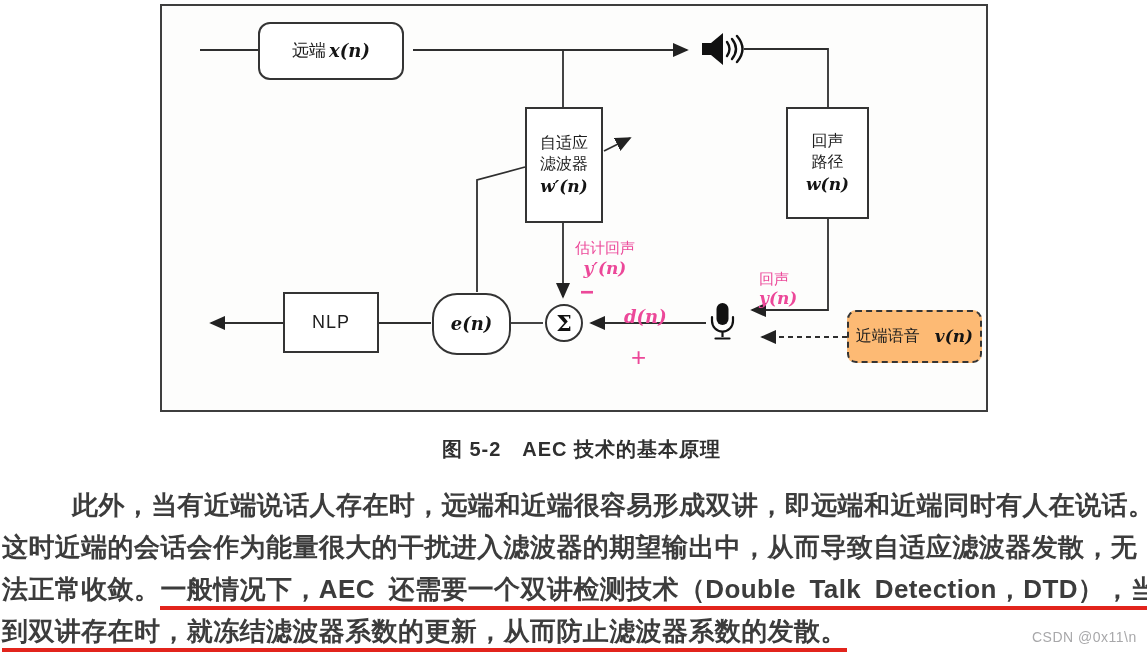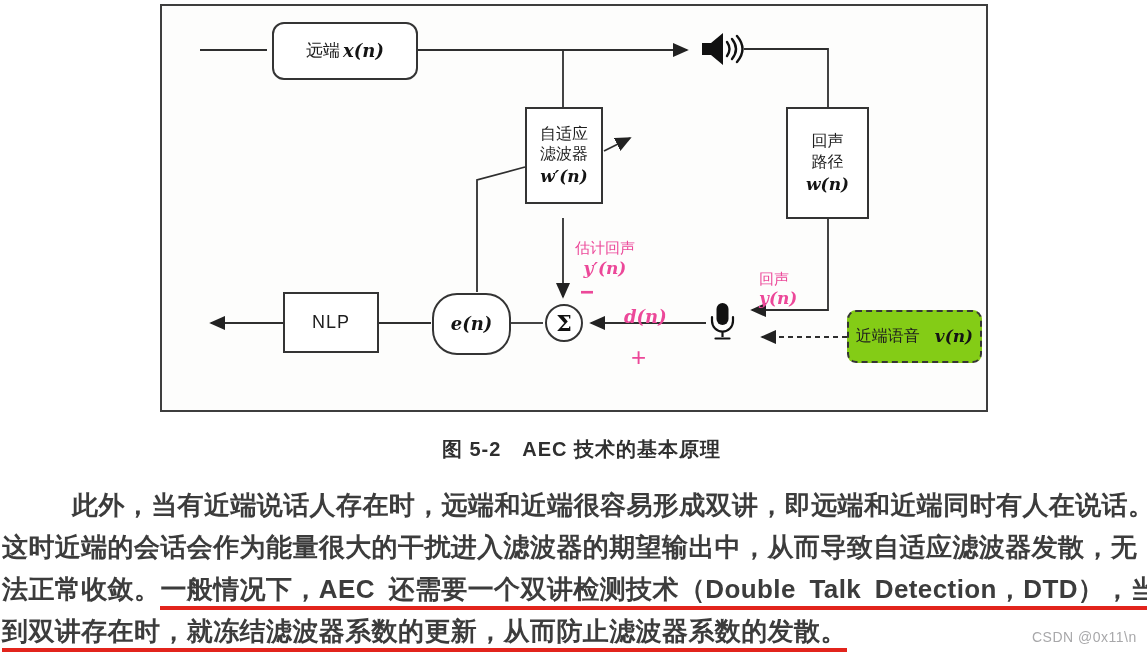--- a/index.html
+++ b/index.html
@@ -90,26 +90,26 @@
       <path d="M431,323 H379"></path>
 
       <path d="M283,323 H211" marker-end="url(#arr)"></path>
 
       <path d="M477,292 V180 L525,167"></path>
 
       <path d="M604,151 L630,138" marker-end="url(#arr)"></path>
     </g>
   </svg>
 
-  <div class="node rounded" style="left:272px; top:22px; width:146px; height:58px; gap:3px; font-size:17px;">
+  <div class="node rounded" style="left:258px; top:22px; width:146px; height:58px; gap:3px; font-size:17px;">
     <span>远端</span>
       <span class="math" style="font-size:18px;">x(n)</span>
   </div>
 
-  <div class="node col" style="left:525px; top:107px; width:78px; height:97px;">
+  <div class="node col" style="left:525px; top:107px; width:78px; height:116px;">
     <span>自适应</span>
     <span>滤波器</span>
     <span class="math">w′(n)</span>
   </div>
 
   <div class="node col" style="left:786px; top:107px; width:83px; height:112px;">
     <span>回声</span>
     <span>路径</span>
     <span class="math">w(n)</span>
   </div>
@@ -119,21 +119,21 @@
   </div>
 
   <div class="node rounded" style="left:432px; top:293px; width:79px; height:62px; border-radius:25px;">
     <span class="math" style="font-size:18px;">e(n)</span>
   </div>
 
   <div class="sum-circle">
     <span>Σ</span>
   </div>
 
-  <div class="node dashed" style="left:847px; top:310px; width:135px; height:53px; gap:15px; background:#84cc16;align-items:center;">
+  <div class="node dashed" style="left:847px; top:310px; width:135px; height:53px; gap:15px; background:#fdba74;align-items:center;">
     <span>近端语音</span>
       <span class="math">v(n)</span>
   </div>
 
   <div class="icon-box" style="left:699px; top:32px; width:45px; height:34px;">
     <svg width="45" height="34" viewBox="0 0 45 34">
       <path d="M3,11 h9 l12,-10 v32 l-12,-10 h-9 z" fill="#111"></path>
       <path d="M28,10 q5,7 0,14" stroke="#111" stroke-width="2.4" fill="none" stroke-linecap="round"></path>
       <path d="M33,7 q8,10 0,20" stroke="#111" stroke-width="2.4" fill="none" stroke-linecap="round"></path>
       <path d="M38,4 q11,13 0,26" stroke="#111" stroke-width="2.4" fill="none" stroke-linecap="round"></path>

